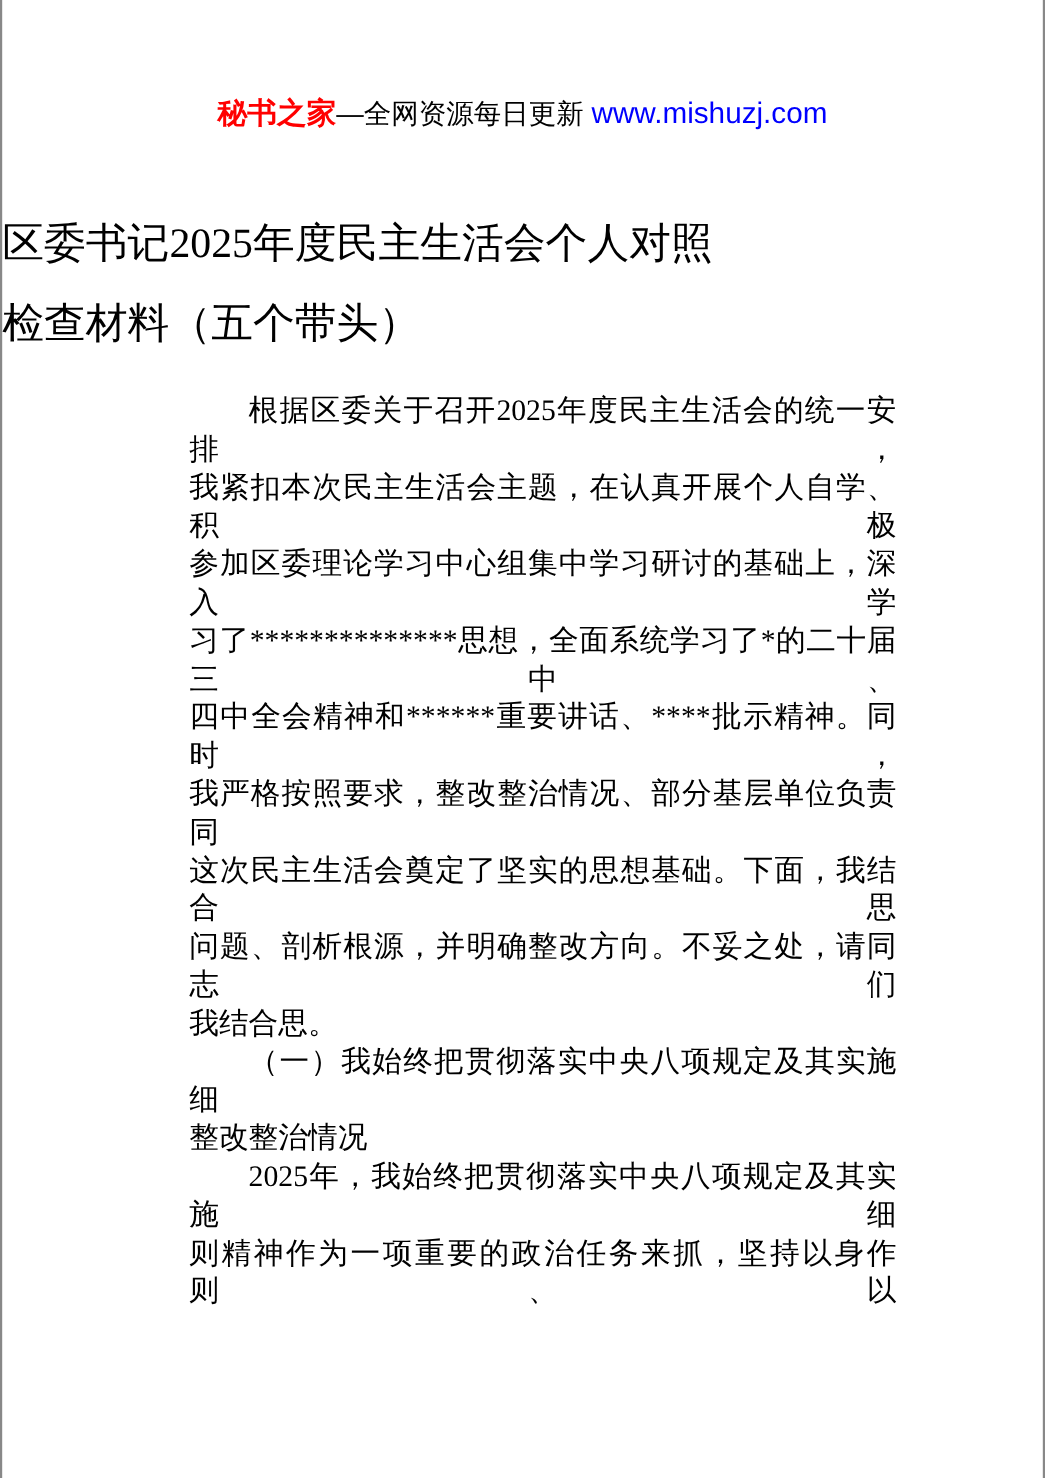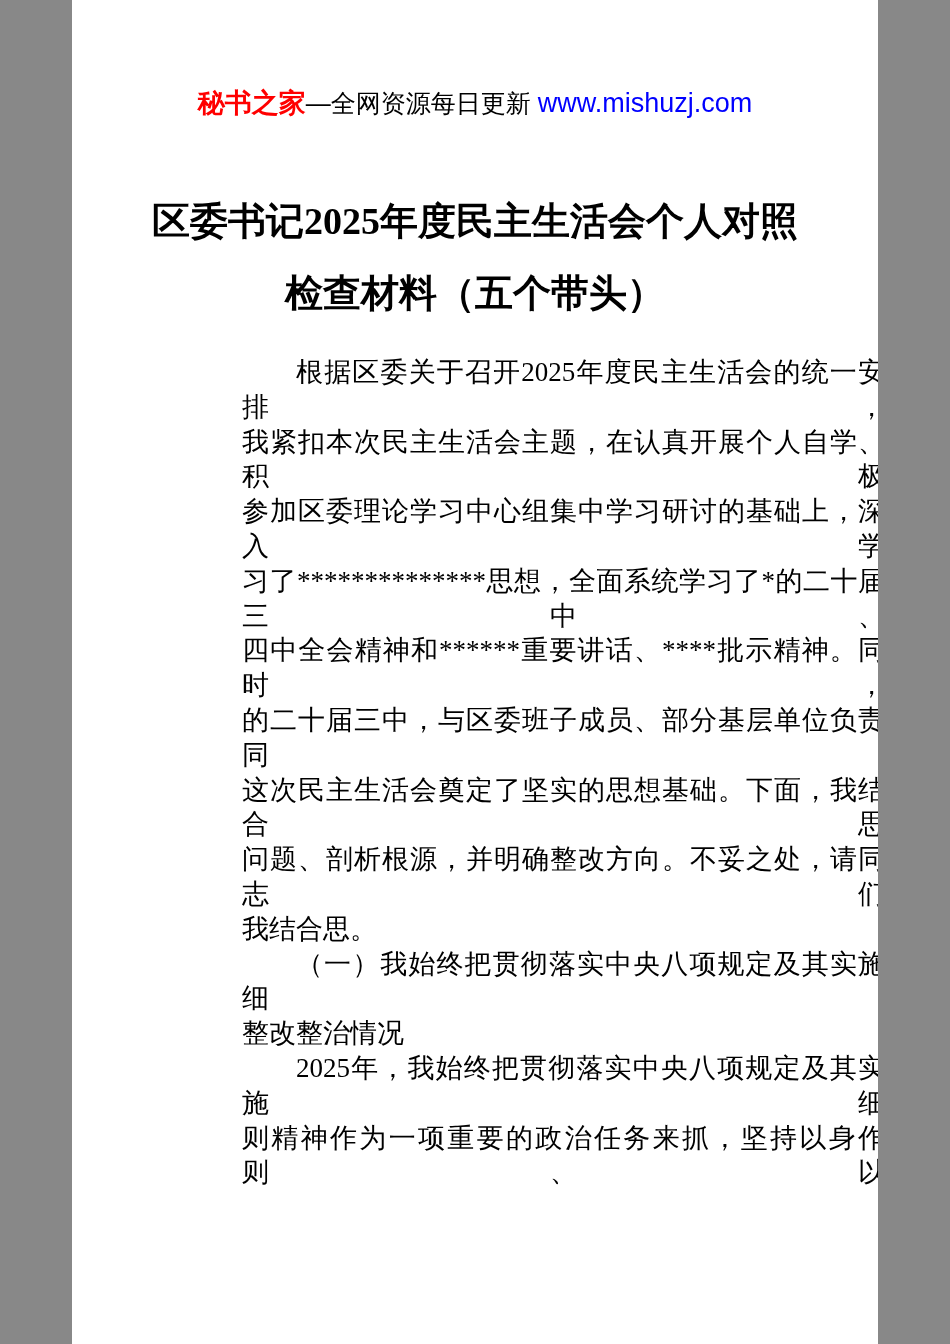--- a/index.html
+++ b/index.html
@@ -1,18 +1,18 @@
 <!DOCTYPE html>
 <html><head>
 <meta charset="utf-8">
 <style>
   html, body { margin: 0; padding: 0; background: #888; }
   .page {
     position: relative;
-    width: 806px;
+    width: 946px;
     height: 1344px;
     margin: 0 auto;
     background: #ffffff;
     overflow: hidden;
     font-family: "Liberation Serif", "DejaVu Serif", serif;
     color: #000000;
   }
   .site-header {
     padding-top: 85px;
     text-align: center;
@@ -28,23 +28,22 @@
   .site-tagline {
     font-size: 25px;
     color: #000000;
   }
   .site-url {
     font-size: 27px;
     color: #0000ff;
   }
   .doc-title {
     margin-top: 60px;
-    text-align: center;
     font-size: 38px;
-    font-weight: bold;
+    font-weight: normal;
     line-height: 72px;
   }
   .doc-body {
     margin-top: 26px;
     margin-left: 143px;
     width: 670px;
     font-size: 27px;
     line-height: 34.8px;
     text-align: left;
   }
@@ -70,21 +69,21 @@
     <div>检查材料（五个带头）</div>
   </div>
 
   <div class="doc-body" style="color: rgb(0, 0, 0);">
       <div class="block paragraph">
         <div class="doc-line indent fill">根据区委关于召开2025年度民主生活会的统一安排，</div>
         <div class="doc-line fill">我紧扣本次民主生活会主题，在认真开展个人自学、积极</div>
         <div class="doc-line fill">参加区委理论学习中心组集中学习研讨的基础上，深入学</div>
         <div class="doc-line fill">习了**************思想，全面系统学习了*的二十届三中、</div>
         <div class="doc-line fill">四中全会精神和******重要讲话、****批示精神。同时，</div>
-        <div class="doc-line fill">的二十届三中，与区委班子成员、部分基层单位负责同</div>
+        <div class="doc-line fill">我严格按照要求，整改整治情况、部分基层单位负责同</div>
         <div class="doc-line fill">这次民主生活会奠定了坚实的思想基础。下面，我结合思</div>
         <div class="doc-line fill">问题、剖析根源，并明确整改方向。不妥之处，请同志们</div>
         <div class="doc-line">我结合思。</div>
       </div>
       <div class="block heading">
         <div class="doc-line indent fill">（一）我始终把贯彻落实中央八项规定及其实施细</div>
         <div class="doc-line">整改整治情况</div>
       </div>
       <div class="block paragraph">
         <div class="doc-line indent fill">2025年，我始终把贯彻落实中央八项规定及其实施细</div>

